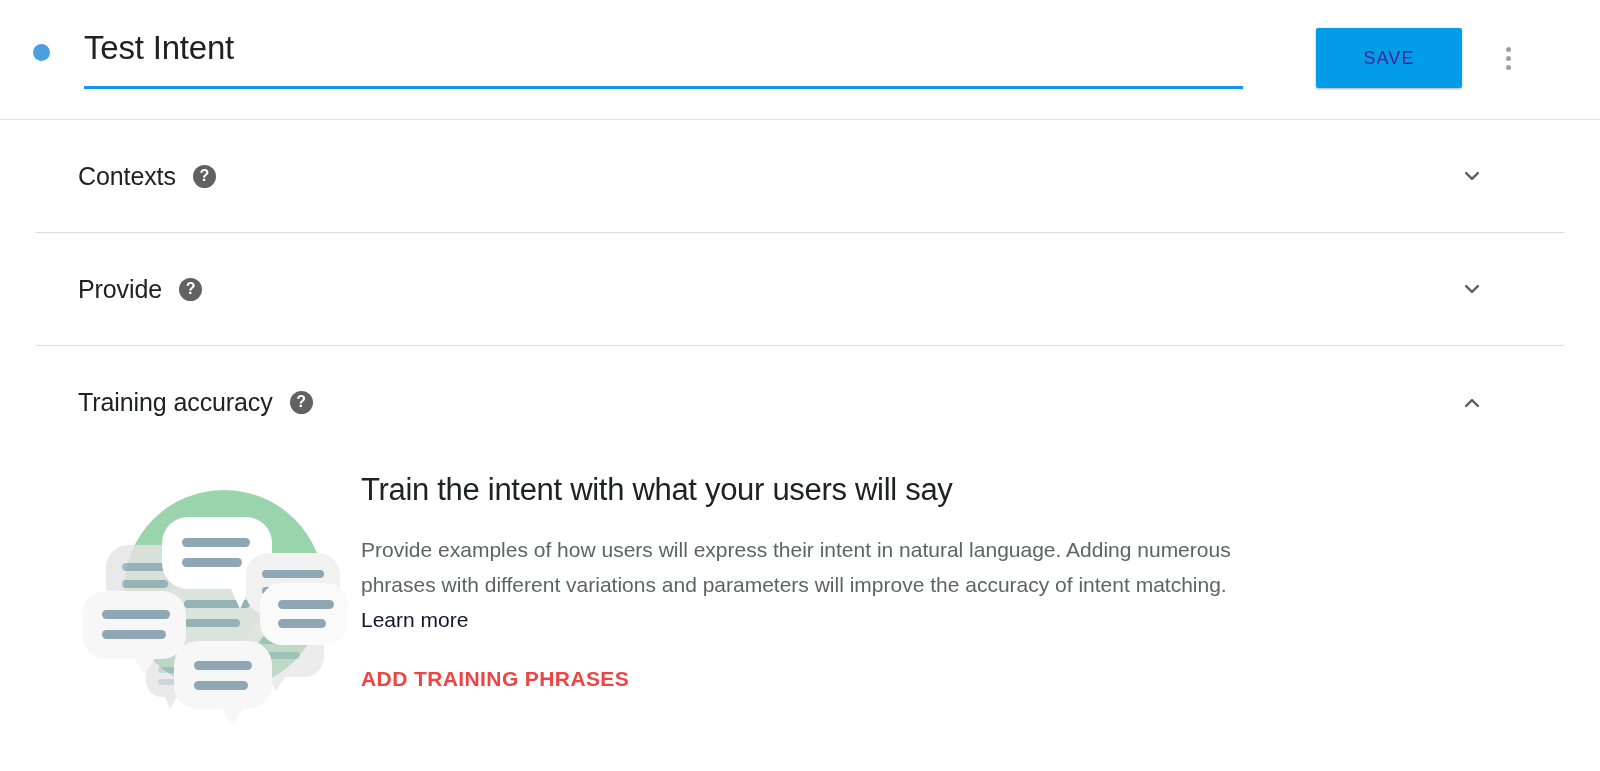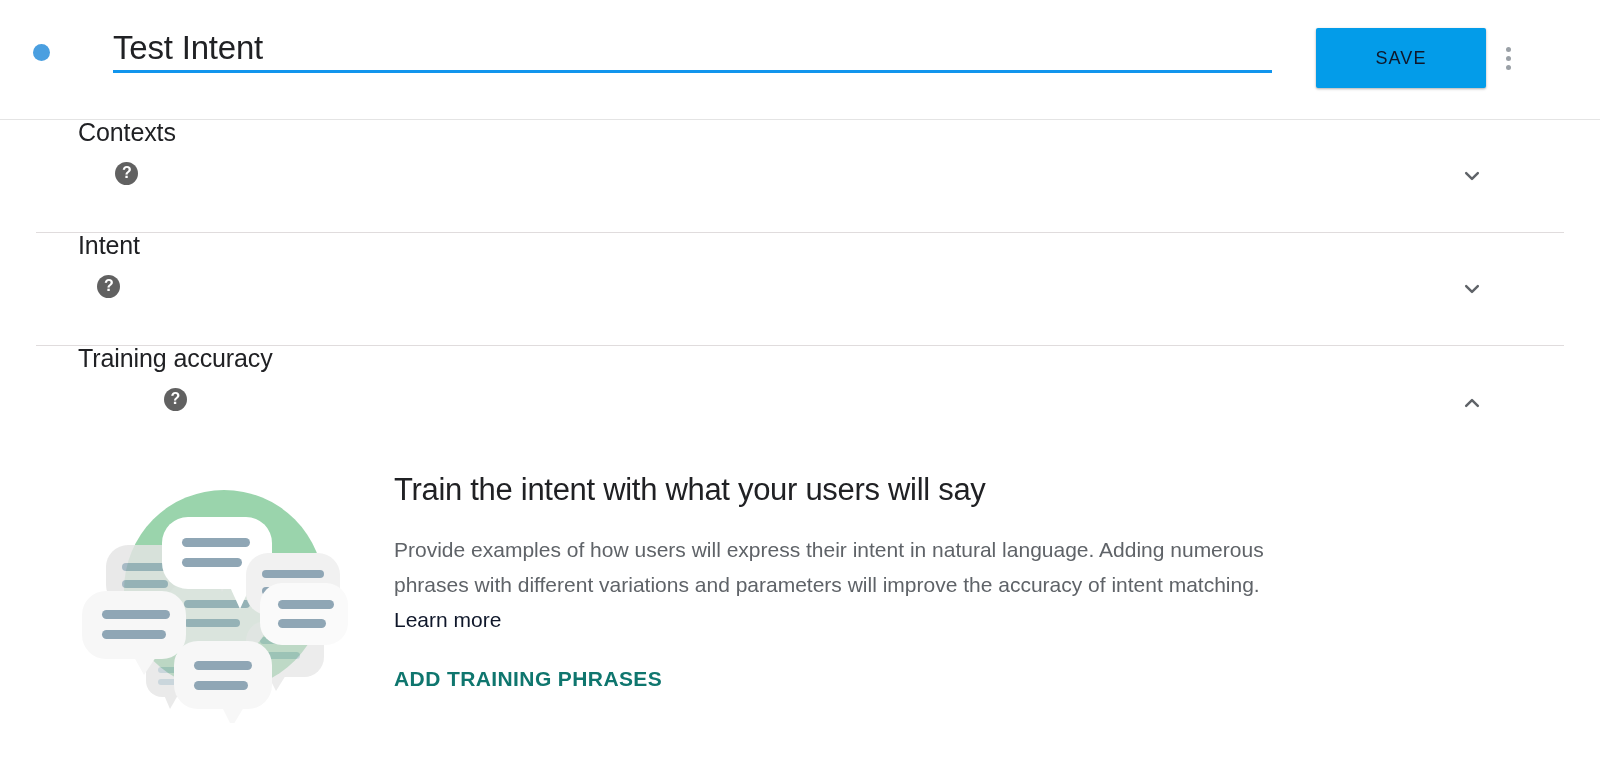--- a/index.html
+++ b/index.html
@@ -25,46 +25,46 @@
   }
   #intent-status-dot {
     position: absolute;
     left: 33px; top: 44px;
     width: 17px; height: 17px;
     border-radius: 50%;
     background: #4a9fe0;
   }
   #intent-title-wrap {
     position: absolute;
-    left: 113px; top: 26px;
+    left: 84px; top: 26px;
     width: 1159px;
     border-bottom: 3px solid #1195ed;
-    padding-bottom: 0;
+    padding-bottom: 16px;
   }
   #intent-title-input {
     display: block;
     width: 100%;
     border: 0;
     outline: none;
     background: transparent;
     font-family: "Liberation Sans", sans-serif;
     font-size: 33px;
     line-height: 44px;
     color: #202124;
     padding: 0;
     letter-spacing: -0.2px;
   }
   #save-button {
     position: absolute;
     left: 1316px; top: 28px;
-    width: 170px; height: 60px;
+    width: 146px; height: 60px;
     background: #039ce9;
     border: 0;
     border-radius: 2px;
-    color: #0f172a;
+    color: #4c1d95;
     font-family: "Liberation Sans", sans-serif;
     font-size: 18px;
     font-weight: 400;
     letter-spacing: 1.1px;
     cursor: pointer;
     box-shadow: 0 1px 3px rgba(0,0,0,0.22), 0 1px 2px rgba(0,0,0,0.12);
   }
   #overflow-menu-button {
     position: absolute;
     left: 1490px; top: 34px;
@@ -96,21 +96,20 @@
   }
   .section-row.no-border { border-bottom: 0; }
   .section-head {
     position: absolute;
     left: 42px;
     top: 0;
     height: 113px;
     display: flex;
     align-items: center;
     gap: 17px;
-    flex-direction: column;
   }
   .section-label {
     font-size: 25px;
     color: #202124;
     letter-spacing: -0.1px;
     line-height: 1;
   }
   .help-icon {
     width: 23px; height: 23px;
     border-radius: 50%;
@@ -150,21 +149,21 @@
   }
   #illustration {
     position: relative;
     width: 270px;
     height: 260px;
     flex: 0 0 auto;
     margin-top: 2px;
   }
   #illustration svg { display: block; }
   #training-text {
-    margin-left: 46px;
+    margin-left: 13px;
     padding-top: 10px;
     max-width: 890px;
   }
   #training-heading {
     font-size: 31px;
     font-weight: 400;
     color: #202124;
     margin: 0 0 24px 0;
     line-height: 1.2;
     letter-spacing: -0.3px;
@@ -182,21 +181,21 @@
   }
   #add-training-phrases-button {
     display: inline-block;
     border: 0;
     background: transparent;
     padding: 0;
     font-family: "Liberation Sans", sans-serif;
     font-size: 21px;
     font-weight: 700;
     letter-spacing: 0.4px;
-    color: #0f766e;
+    color: #ef4444;
     cursor: pointer;
   }
 </style>
 </head>
 <body>
 
 <div id="header">
 
   <div id="intent-status-dot"></div>
 
@@ -223,21 +222,21 @@
     </div>
     <button class="chevron-button">
       <svg width="28" height="28" viewBox="0 0 24 24" aria-hidden="true">
         <path d="M7 9.5 L12 14.5 L17 9.5" fill="none" stroke="#5f6368" stroke-width="2.1" stroke-linecap="round" stroke-linejoin="round"></path>
       </svg>
     </button>
   </div>
 
   <div class="section-row">
     <div class="section-head">
-      <span class="section-label">Intent</span>
+      <span class="section-label">Provide</span>
       <span class="help-icon">?</span>
     </div>
     <button class="chevron-button">
       <svg width="28" height="28" viewBox="0 0 24 24" aria-hidden="true">
         <path d="M7 9.5 L12 14.5 L17 9.5" fill="none" stroke="#5f6368" stroke-width="2.1" stroke-linecap="round" stroke-linejoin="round"></path>
       </svg>
     </button>
   </div>
 
   <div class="section-row no-border">

